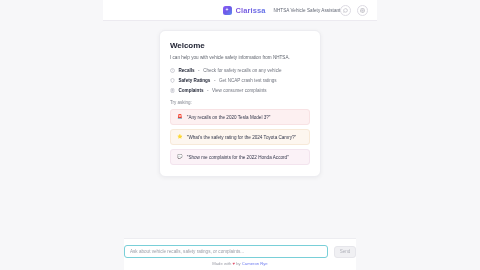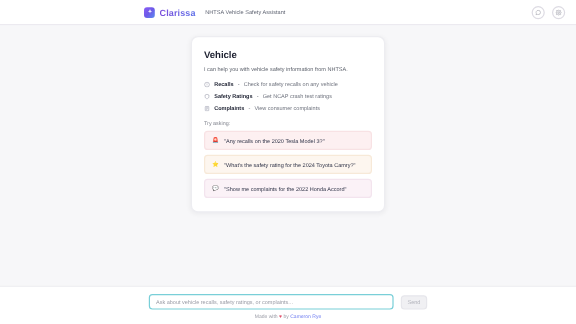--- a/index.html
+++ b/index.html
@@ -2,21 +2,21 @@
 <html><head>
 <meta charset="utf-8">
 <style>
   * { box-sizing: border-box; margin: 0; padding: 0; }
   html, body {
     width: 480px; height: 270px;
     background: #f7f7f9;
     font-family: "Liberation Sans", sans-serif;
     overflow: hidden;
   }
-  .app { width: 480px; height: 270px; display: flex; flex-direction: column; background: #f7f7f9; }
+  .app { width: 480px; height: 270px; display: flex; flex-direction: column; background: #f7f7f9; align-items: center; }
 
   
   .header {
     height: 21px;
     background: #ffffff;
     border-bottom: 1px solid #eceaf0;
     display: flex;
     align-items: center;
     padding: 0 9px 0 0;
   }
@@ -141,21 +141,21 @@
         <svg width="5" height="5" viewBox="0 0 24 24" fill="none" stroke="currentColor" stroke-width="2.2">
           <circle cx="12" cy="12" r="3.2"></circle>
           <path d="M19.4 15a1.6 1.6 0 00.3 1.8l.1.1a2 2 0 11-2.8 2.8l-.1-.1a1.6 1.6 0 00-2.7 1.1V21a2 2 0 11-4 0v-.1A1.6 1.6 0 006.6 19.4l-.1.1a2 2 0 11-2.8-2.8l.1-.1A1.6 1.6 0 003 14V14a2 2 0 110-4h.1A1.6 1.6 0 004.6 6.6l-.1-.1a2 2 0 112.8-2.8l.1.1A1.6 1.6 0 0010 3.1V3a2 2 0 114 0v.1a1.6 1.6 0 002.7 1.1l.1-.1a2 2 0 112.8 2.8l-.1.1A1.6 1.6 0 0021 10h.1a2 2 0 110 4H21a1.6 1.6 0 00-1.6 1z"></path>
         </svg>
       </span>
     </div>
   </div>
 
   <div class="main">
     <div class="card">
-      <h1>Vehicle</h1>
+      <h1>Welcome</h1>
       <div class="intro">I can help you with vehicle safety information from NHTSA.</div>
 
       <div class="feat">
         <span class="feat-ico">
           <svg width="5" height="5" viewBox="0 0 24 24" fill="none" stroke="currentColor" stroke-width="2">
             <circle cx="12" cy="12" r="9.5"></circle>
               <path d="M12 7.5v5"></path>
               <circle cx="12" cy="16.4" r=".9" fill="currentColor" stroke="none"></circle>
           </svg>
         </span>

